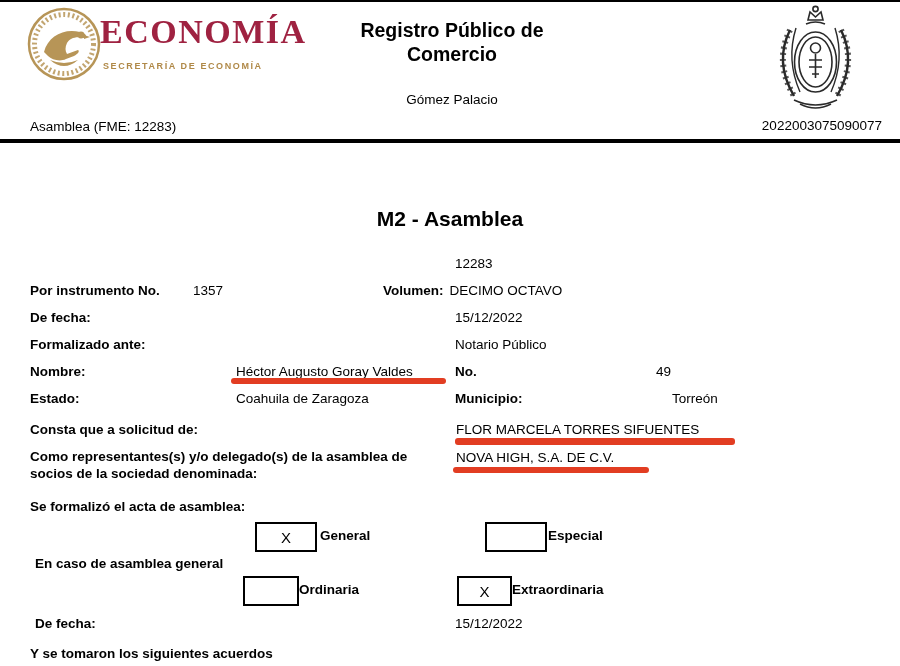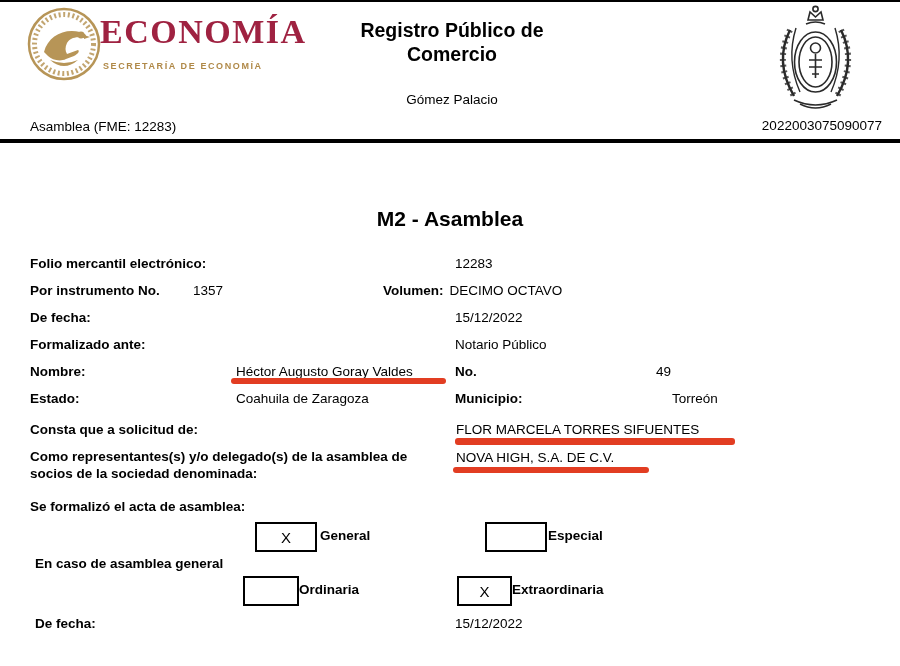--- a/index.html
+++ b/index.html
@@ -77,21 +77,20 @@
       <path d="M32,100 Q47.5,108 63,100"></path>
     </g>
   </svg>
 
   <div class="abs" style="left:30px; top:119px;">Asamblea (FME: 12283)</div>
   <div class="abs right" style="right:18px; top:118px; width:240px;">2022003075090077</div>
   <div class="rule" style="left:0; top:139px; width:900px; height:4px;"></div>
 
   <div class="abs form-title center" style="left:0; top:207px; width:900px;">M2 - Asamblea</div>
 
-  <div class="abs b" style="left:30px; top:256px;">Folio mercantil electrónico:</div>
   <div class="abs" style="left:455px; top:256px;">12283</div>
 
   <div class="abs b" style="left:30px; top:283px;">Por instrumento No.</div>
   <div class="abs" style="left:193px; top:283px;">1357</div>
   <div class="abs inline-pair" style="left:383px; top:283px;">
     <span class="b">Volumen:</span><span>DECIMO OCTAVO</span>
   </div>
 
   <div class="abs b" style="left:30px; top:310px;">De fecha:</div>
   <div class="abs" style="left:455px; top:310px;">15/12/2022</div>
@@ -137,14 +136,15 @@
   </div>
   <div class="abs b" style="left:299px; top:582px;">Ordinaria</div>
   <div class="cbox" style="left:457px; top:576px; width:51px; height:26px;">
     <span>X</span>
   </div>
   <div class="abs b" style="left:512px; top:582px;">Extraordinaria</div>
 
   <div class="abs b" style="left:35px; top:616px;">De fecha:</div>
   <div class="abs" style="left:455px; top:616px;">15/12/2022</div>
 
+  <div class="abs b" style="left:30px; top:646px;">Y se tomaron los siguientes acuerdos</div>
 
 </div>
 
 </body></html>

